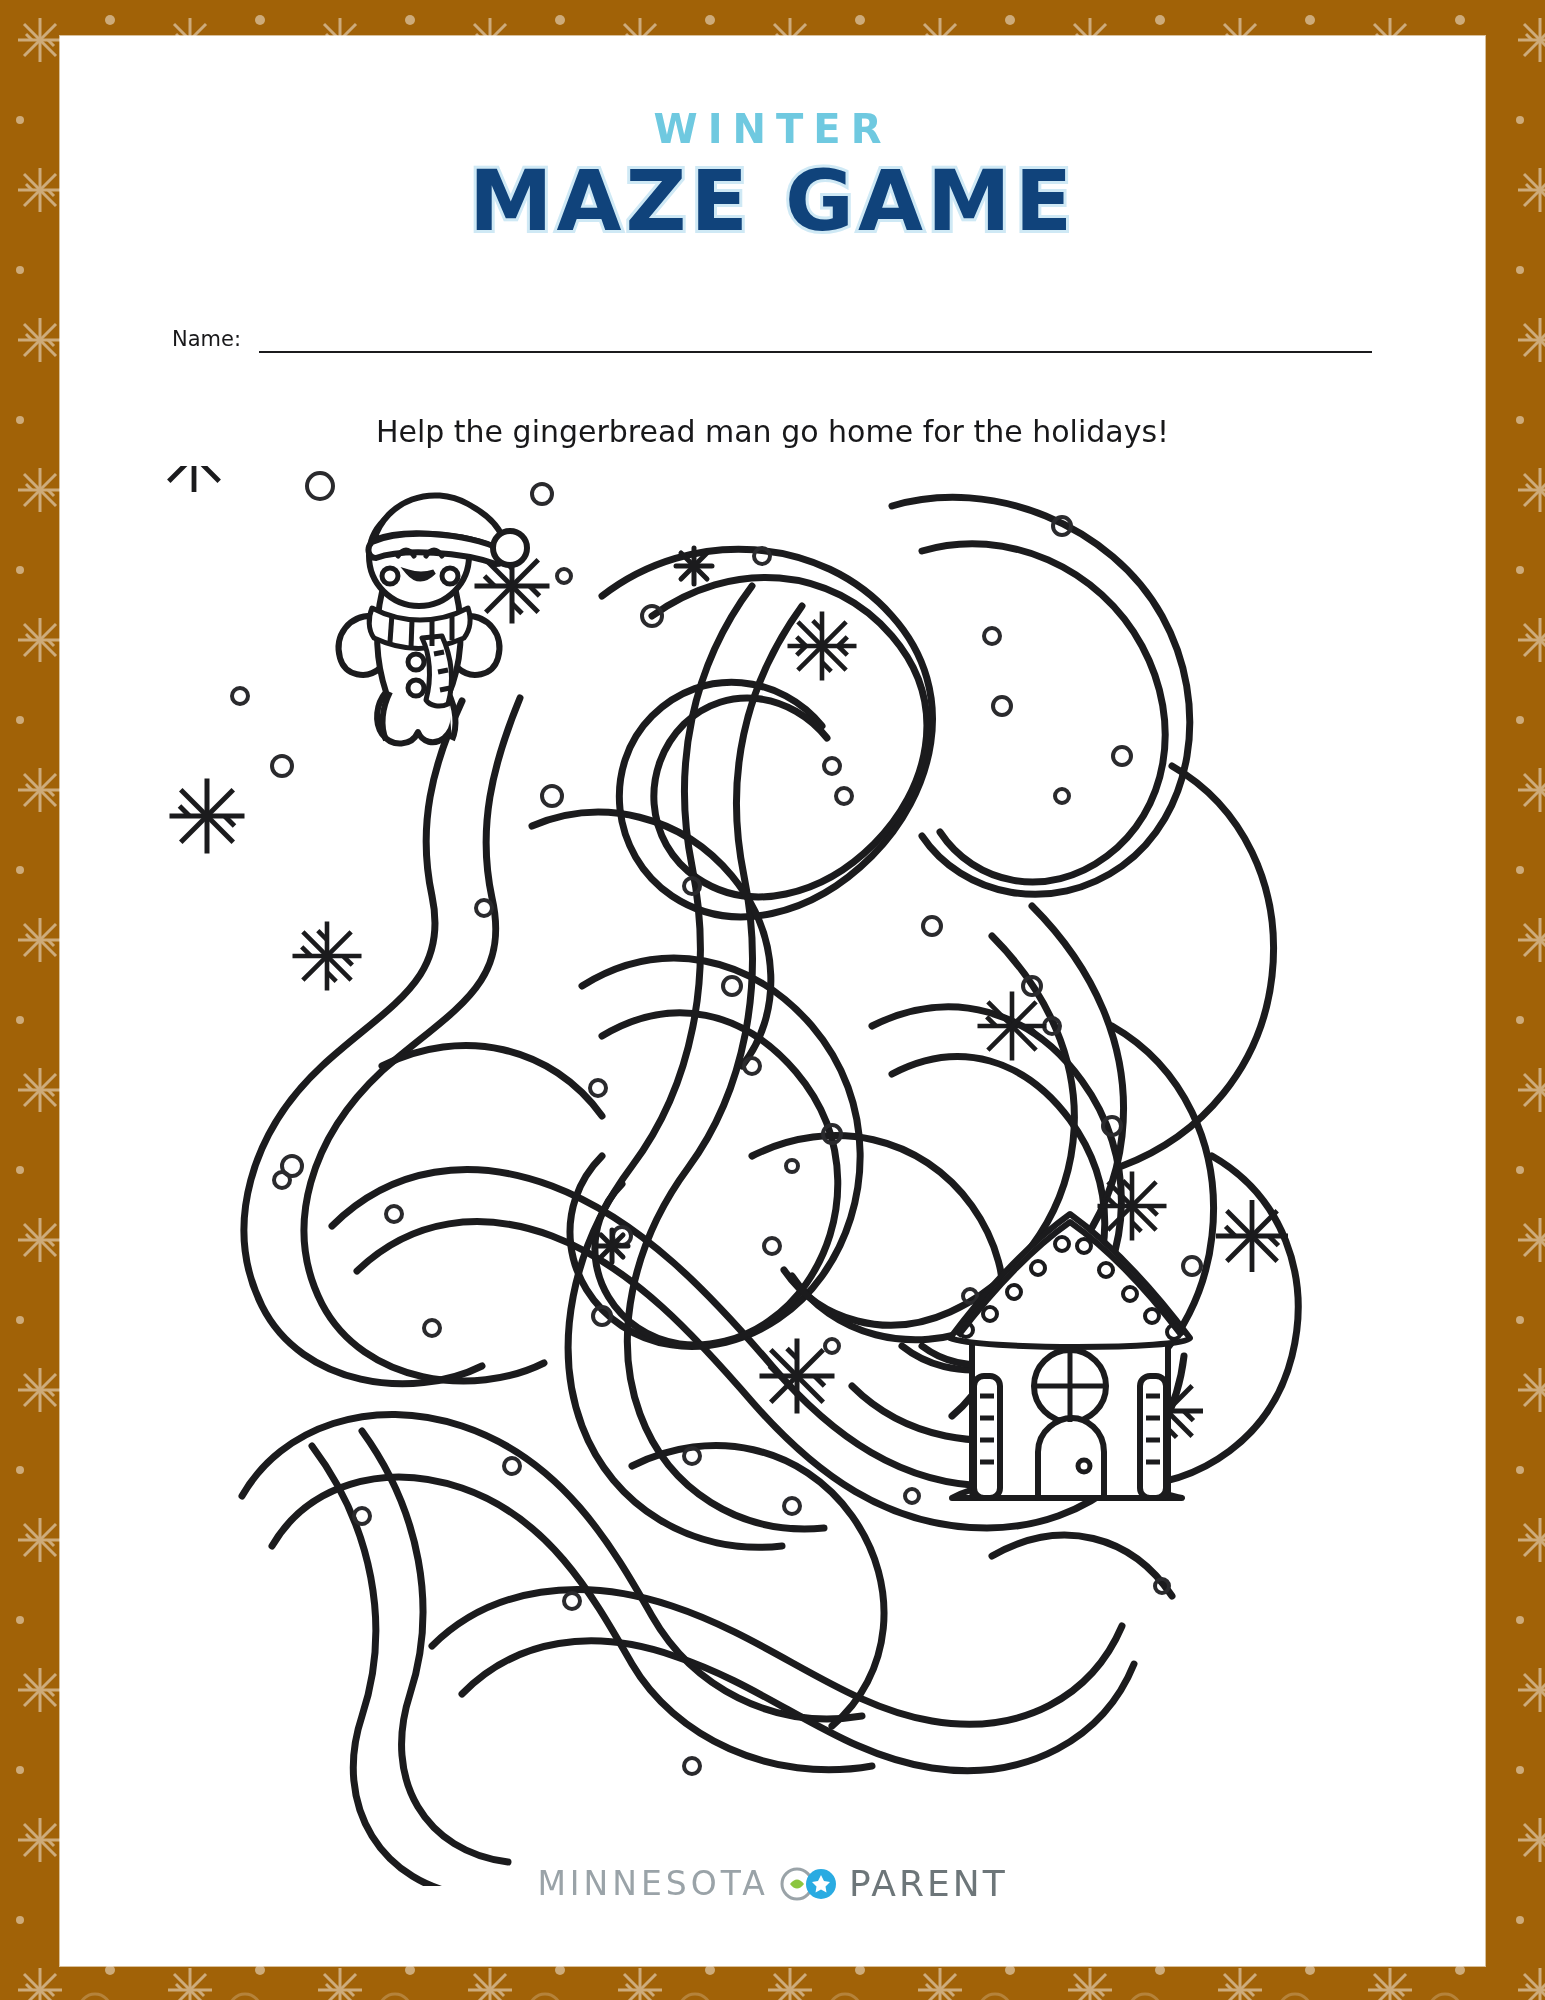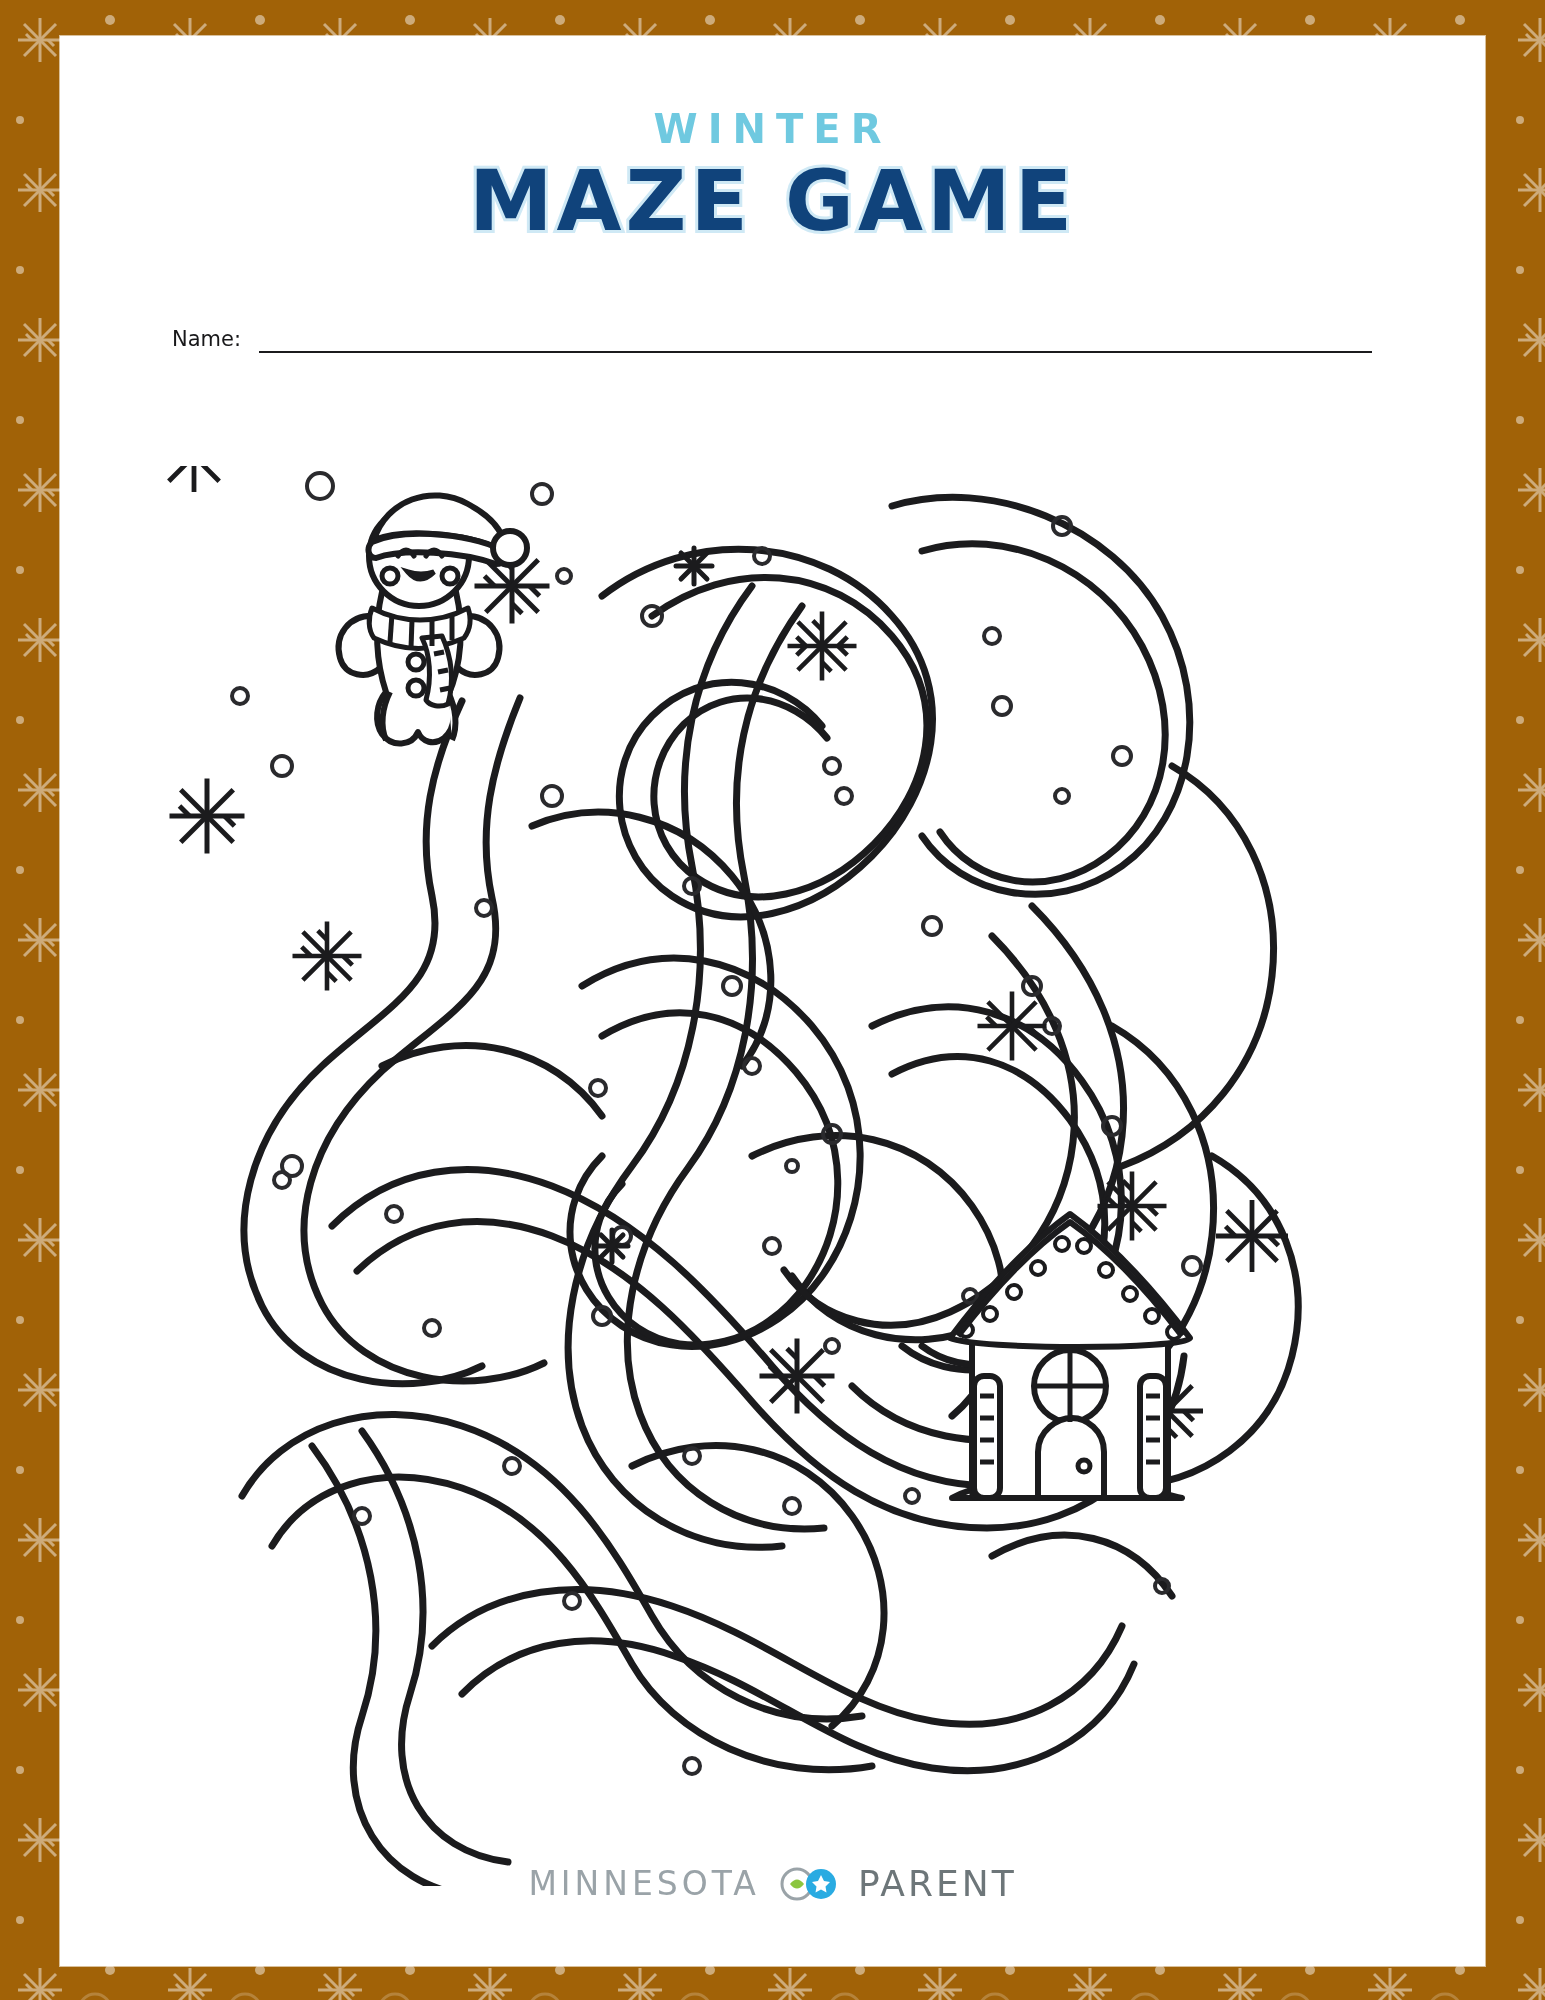--- a/index.html
+++ b/index.html
@@ -112,21 +112,21 @@
 
   
   .footer {
     position: absolute;
     left: 0;
     bottom: 62px;
     width: 100%;
     display: flex;
     align-items: center;
     justify-content: center;
-    gap: 20px;
+    gap: 11px;
   }
   .footer-mn {
     font-family: "DejaVu Sans", sans-serif;
     font-size: 33px;
     letter-spacing: 4px;
     color: #9aa3a8;
   }
   .footer-parent {
     font-family: "DejaVu Sans", sans-serif;
     font-weight: normal;
@@ -169,20 +169,21 @@
     <div class="title-block">
       <div class="title-small">WINTER</div>
       <div class="title-big">MAZE GAME</div>
     </div>
 
     <div class="name-row">
       <div class="name-label">Name:</div>
       <div class="name-line"></div>
     </div>
 
+    <div class="instruction">Help the gingerbread man go home for the holidays!</div>
 
     <div class="maze-area">
       <svg width="1290" height="1420" viewBox="0 0 1290 1420">
         <g fill="none" stroke="#1b1b1d" stroke-width="7" stroke-linecap="round" stroke-linejoin="round">
 
           <path d="M330 235 C 300 300 285 360 300 430 C 318 515 255 540 190 600 C 120 665 90 760 130 840 C 170 920 280 935 350 900"></path>
           <path d="M388 232 C 360 300 345 362 360 432 C 380 520 318 545 250 605 C 180 670 150 760 190 838 C 232 918 342 932 412 897"></path>
 
           <path d="M470 130 C 560 60 690 70 760 150 C 830 228 800 330 740 390 C 680 450 600 470 540 430 C 478 388 470 300 520 250 C 572 198 650 210 690 260"></path>
           <path d="M520 150 C 600 92 700 100 760 170 C 820 240 795 325 742 378 C 690 430 618 448 565 412 C 512 376 508 302 552 258 C 596 216 660 228 695 272"></path>

